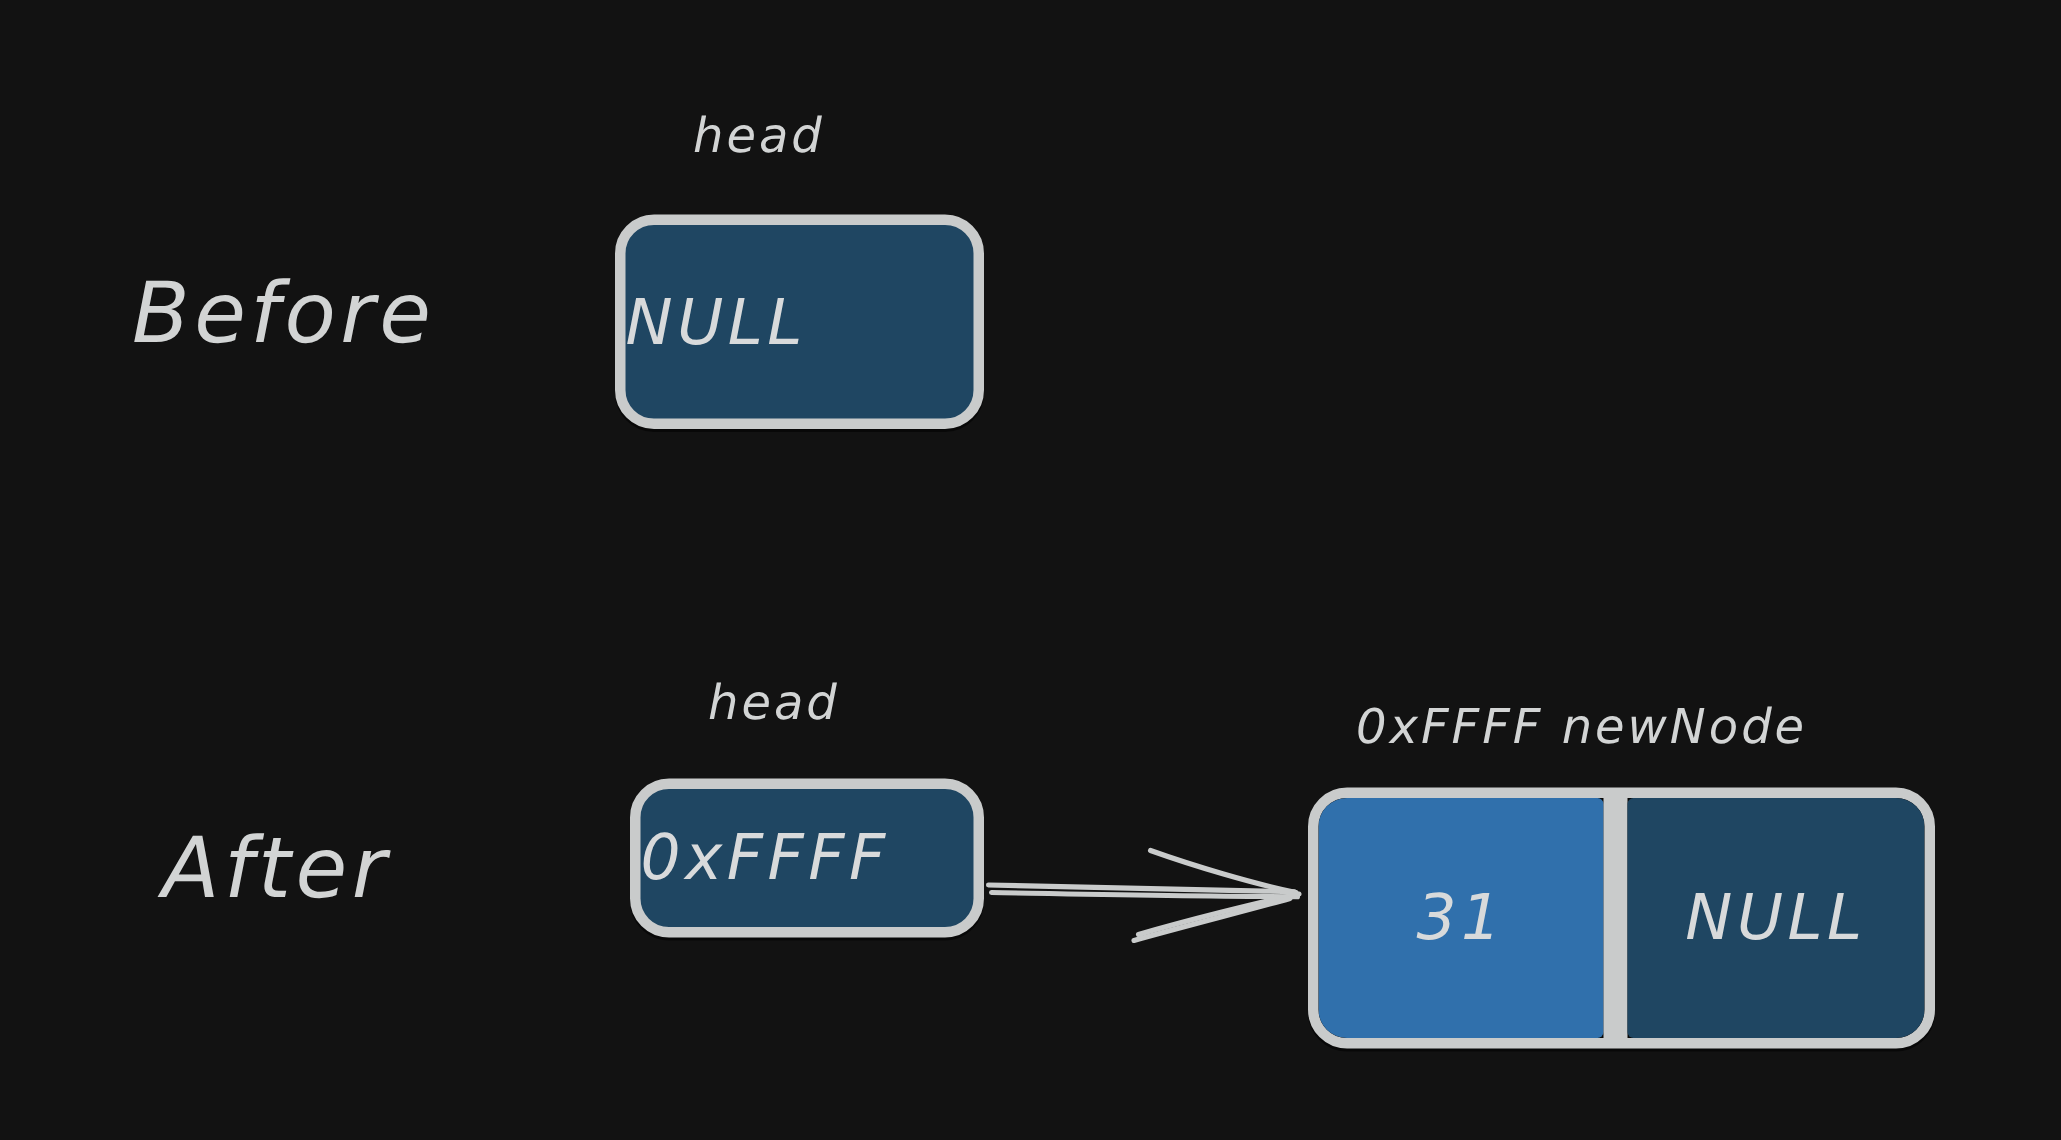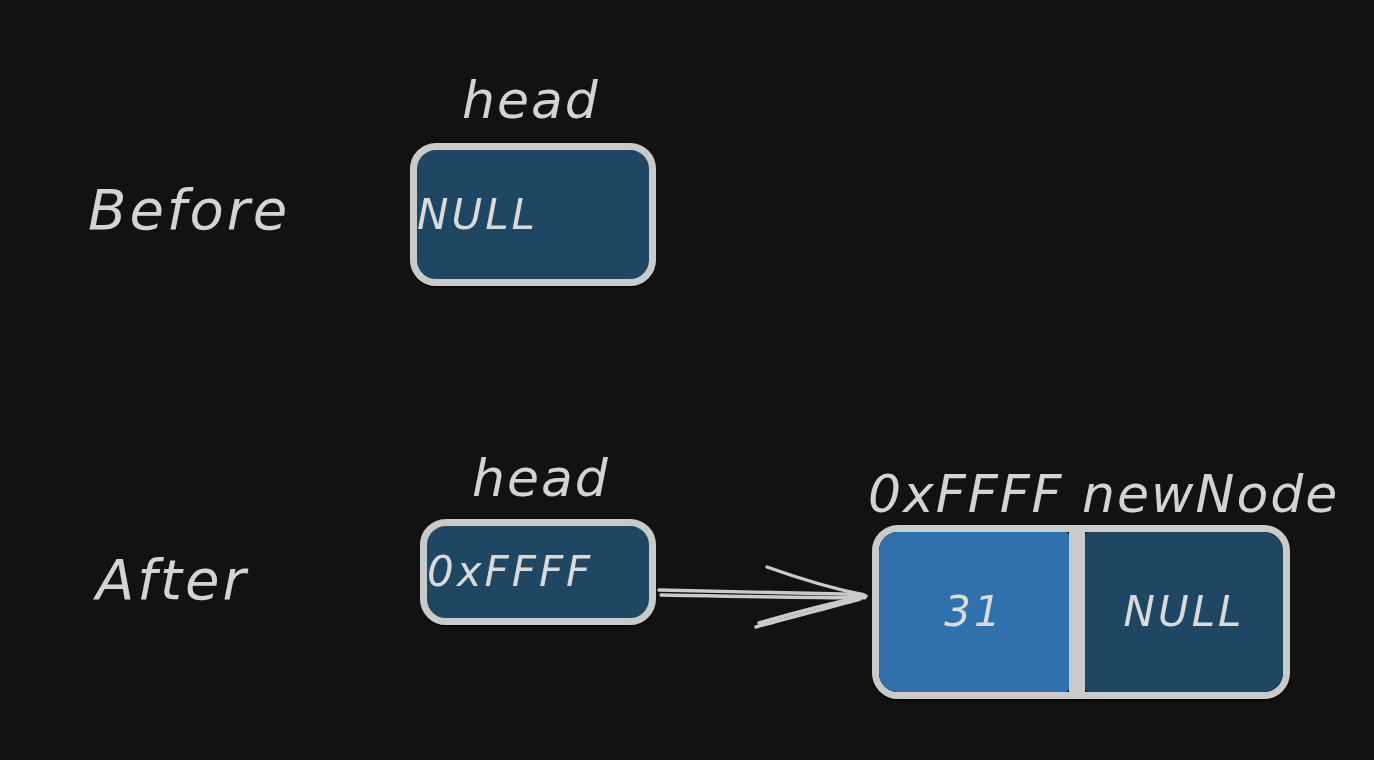--- a/index.html
+++ b/index.html
@@ -34,21 +34,21 @@
     -webkit-font-smoothing: antialiased;
   }
 
   .row-label {
     font-size: 56px;
     letter-spacing: 3px;
     color: #d2d4d4;
   }
 
   .ptr-label {
-    font-size: 52px;
+    font-size: 32px;
     letter-spacing: 2px;
     color: #d2d4d4;
   }
 
   .box-text {
     font-size: 42px;
     letter-spacing: 3px;
     color: #d8dadb;
   }
 
@@ -111,37 +111,37 @@
 <div id="canvas">
 
   <div class="hand row-label" style="left:88px; top:182px;">Before</div>
 
   <div class="hand ptr-label" style="left:462px; top:74px;">head</div>
 
   <div class="node-box" style="left:410px; top:143px; width:246px; height:143px;">
     <span class="hand box-text" style="position:static;">NULL</span>
   </div>
 
-  <div class="hand row-label" style="left:96px; top:552px;">After</div>
+  <div class="hand row-label" style="left:108px; top:552px;">After</div>
 
   <div class="hand ptr-label" style="left:472px; top:452px;">head</div>
 
   <div class="node-box" style="left:420px; top:519px; width:236px; height:106px;">
     <span class="hand box-text" style="position:static;">0xFFFF</span>
   </div>
 
   <svg class="arrow-svg" style="left:655px; top:548px;" width="225" height="90" viewBox="0 0 225 90">
     <path class="arrow-stroke" d="M4,42 C60,43.5 135,45 208,46.5"></path>
     <path class="arrow-stroke" d="M6,47 C64,48 140,49.5 210,49.8"></path>
     <path class="arrow-stroke" d="M112,19 C140,29 180,41 209,47"></path>
     <path class="arrow-stroke" d="M104,75 C135,66 182,54 211,48"></path>
     <path class="arrow-stroke" d="M101,79 C133,70 180,58 205,51"></path>
   </svg>
 
-  <div class="hand ptr-label" style="left:868px; top:468px;">0xFFFF newNode</div>
+  <div class="hand ptr-label" style="left:904px; top:468px;">0xFFFF newNode</div>
 
   <div class="node-box split" style="left:872px; top:525px; width:418px; height:174px;">
     <div class="cell cell-data" style="width:190px;">
       <span class="hand box-text" style="position:static;">31</span>
     </div>
     <div class="cell cell-divider" style="width:16px;"></div>
     <div class="cell cell-next">
       <span class="hand box-text" style="position:static;">NULL</span>
     </div>
   </div>

